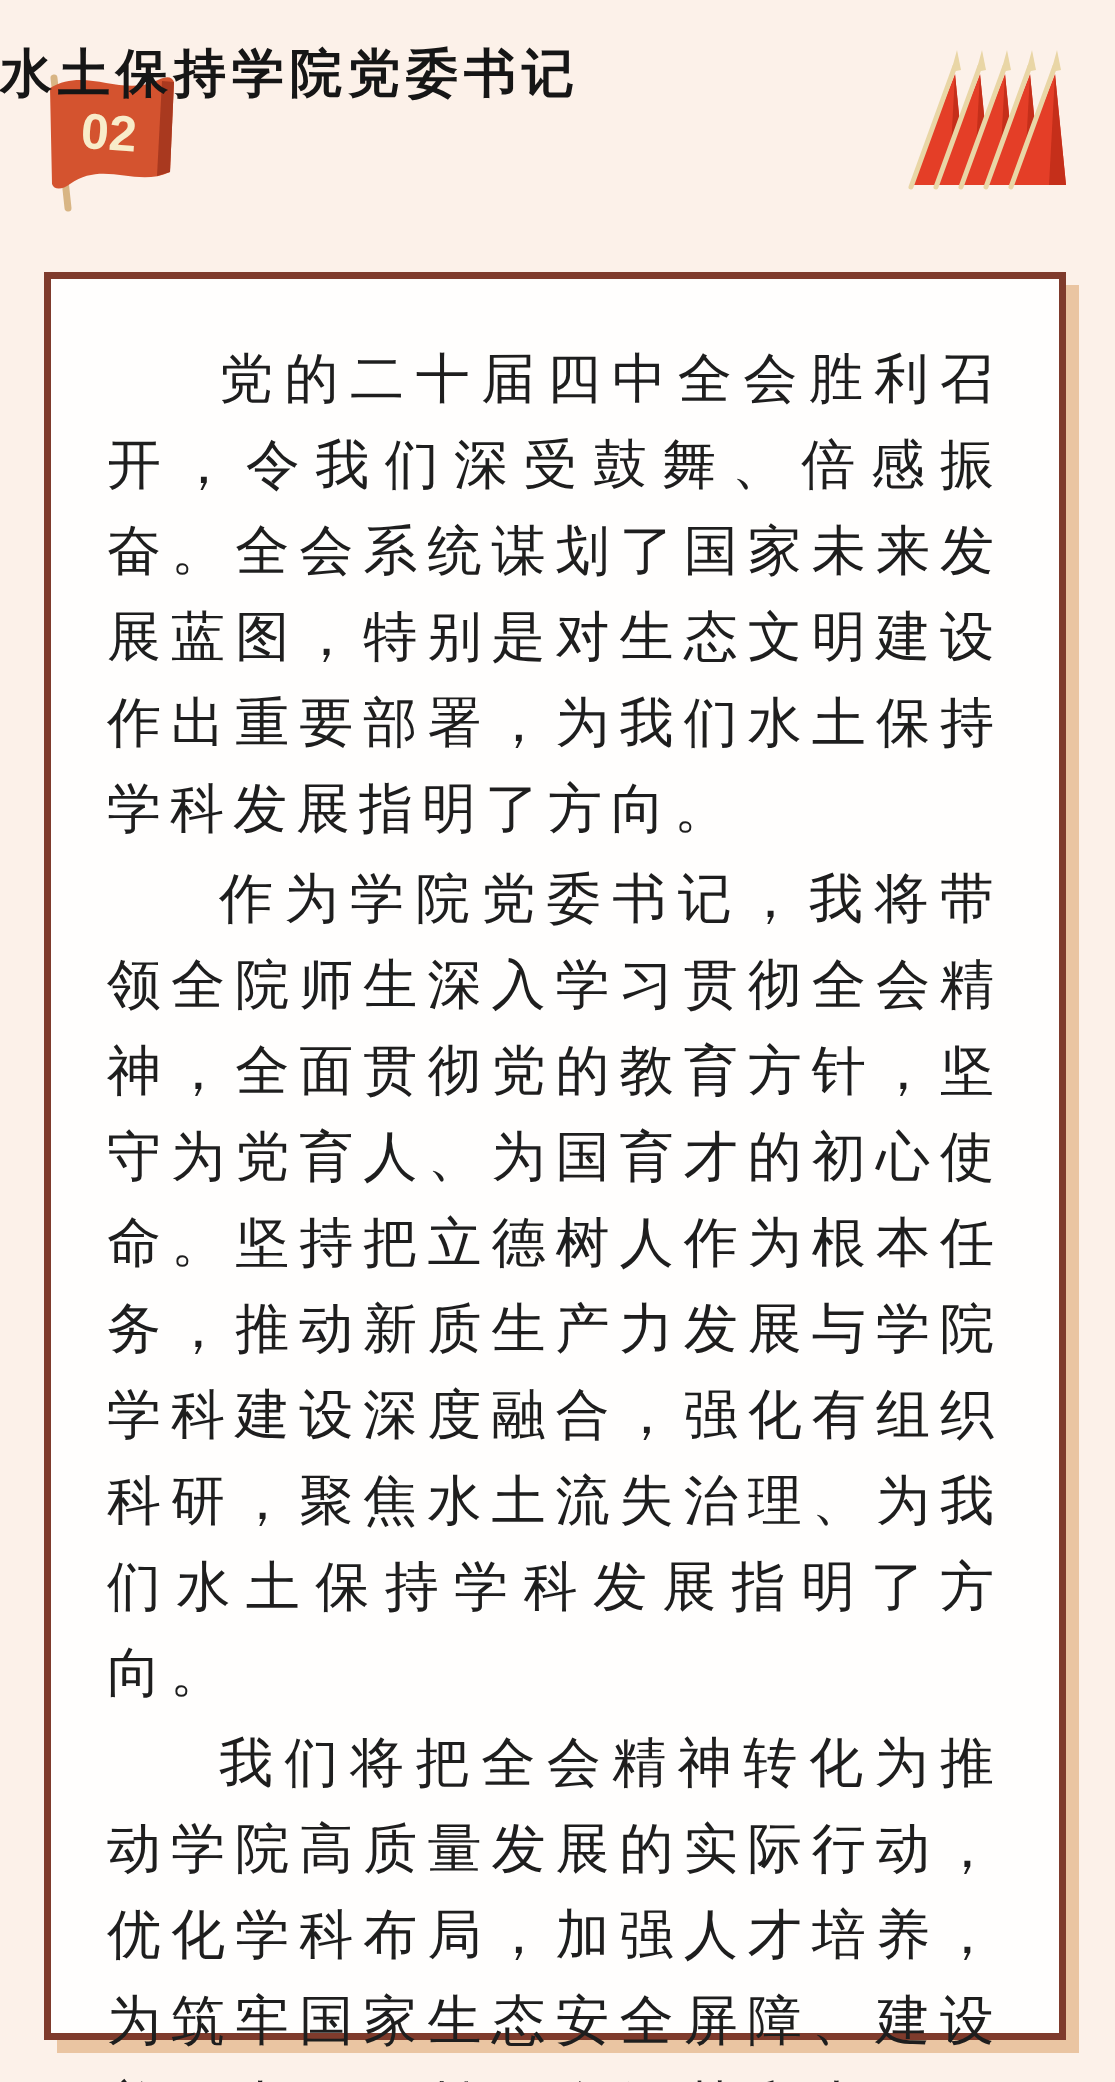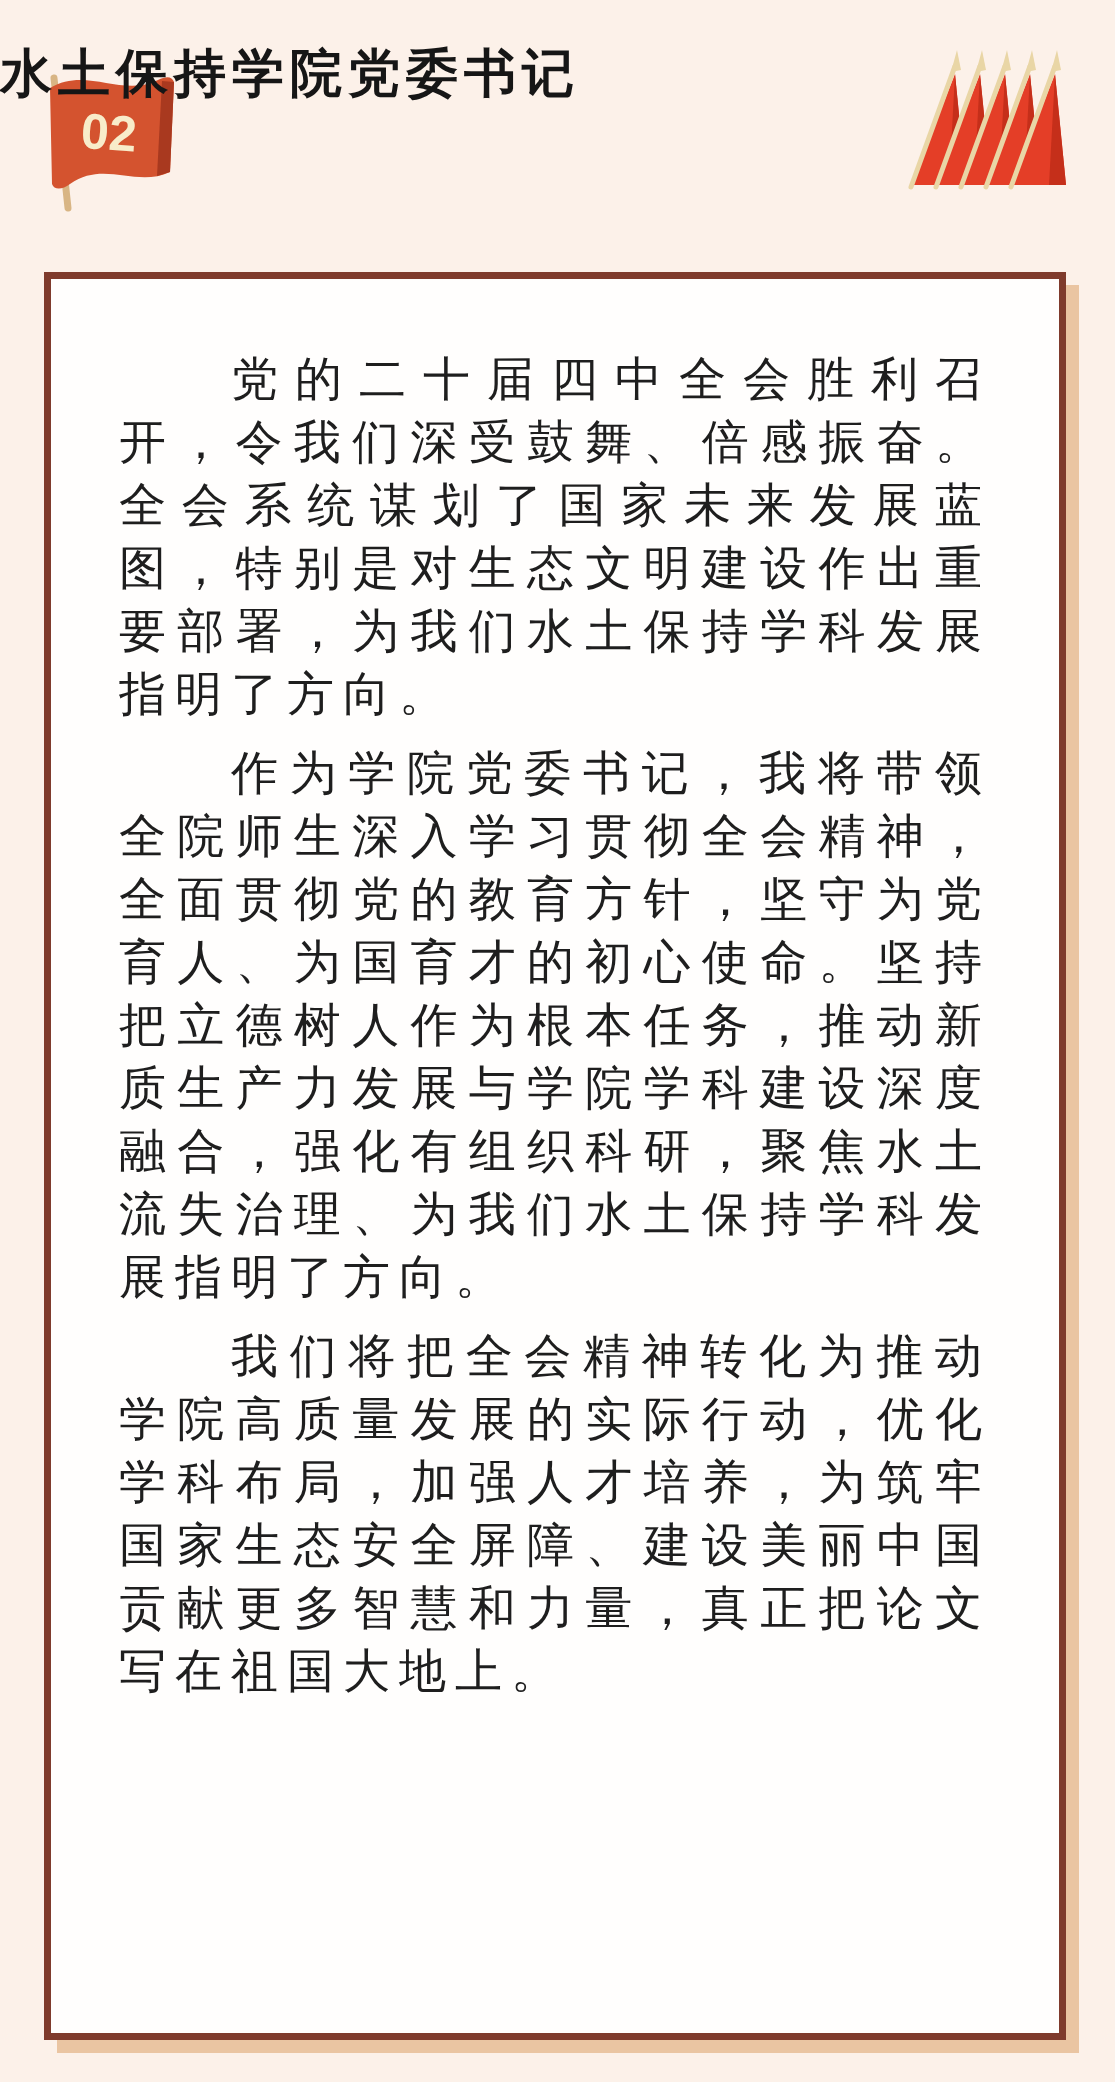--- a/index.html
+++ b/index.html
@@ -58,24 +58,24 @@
     position:absolute;
     left:44px; top:272px;
     width:1022px; height:1768px;
     box-sizing:border-box;
     background:var(--box-bg);
     border:7px solid var(--box-border);
     box-shadow:13px 13px 0 0 var(--box-shadow);
     padding:52px 52px 0 52px;
   }
   .content-box p{
-    margin:16px;
+    margin:4px;
     color:var(--text-color);
-    font-size:47px;
-    line-height:63px;
+    font-size:54px;
+    line-height:86px;
     letter-spacing:9px;
     text-align:justify;
     text-justify:inter-character;
     text-indent:112px;
   }
 </style>
 </head>
 <body>
 
 <div class="page">

